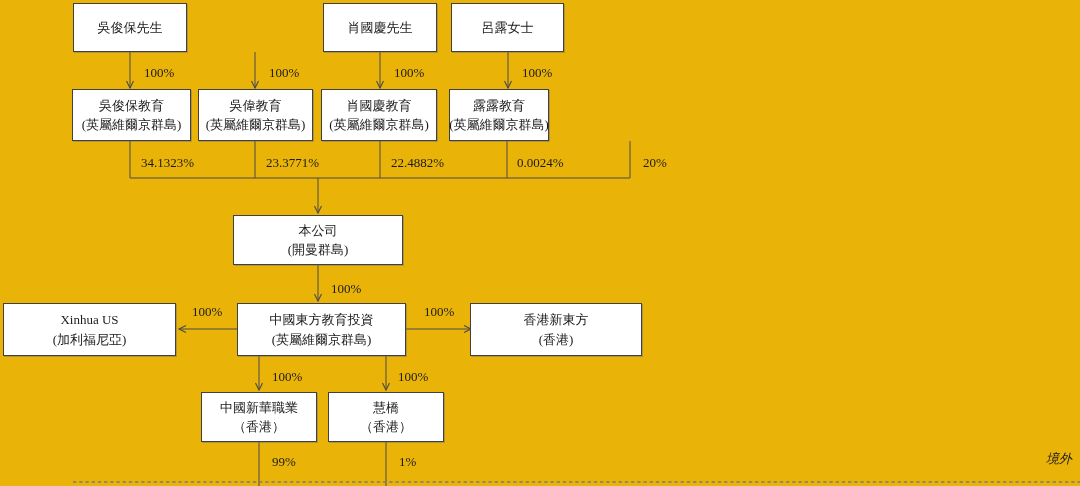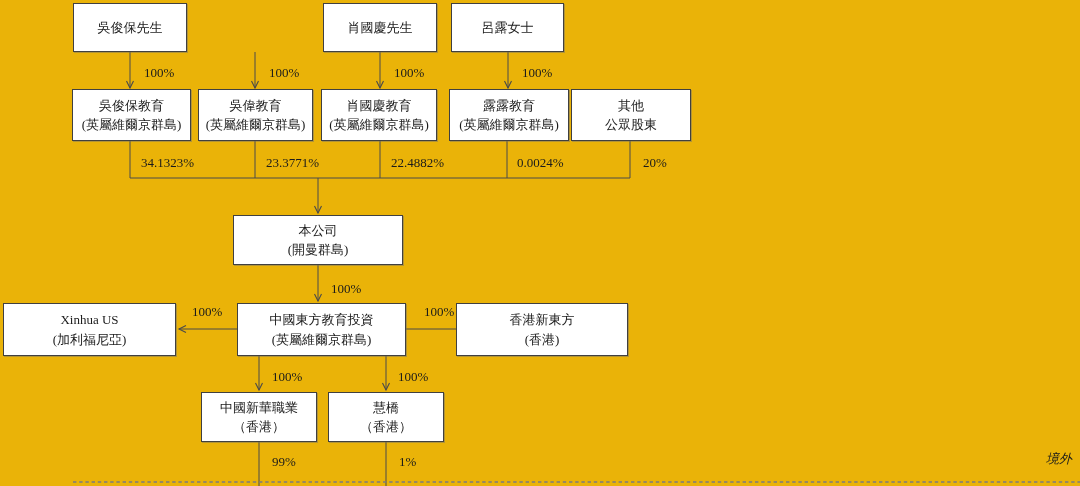--- a/index.html
+++ b/index.html
@@ -80,27 +80,23 @@
     <span>(英屬維爾京群島)</span>
   </div>
   <div class="box" style="left:198px;top:89px;width:115px;height:52px;">
     <span>吳偉教育</span>
     <span>(英屬維爾京群島)</span>
   </div>
   <div class="box" style="left:321px;top:89px;width:116px;height:52px;">
     <span>肖國慶教育</span>
     <span>(英屬維爾京群島)</span>
   </div>
-  <div class="box" style="left:449px;top:89px;width:120px;height:52px;">
+  <div class="box" style="left:449px;top:89px;width:100px;height:52px;">
     <span>露露教育</span>
     <span>(英屬維爾京群島)</span>
-  </div>
-  <div class="box" style="left:571px;top:89px;width:120px;height:52px;">
-    <span>其他</span>
-    <span>公眾股東</span>
   </div>
 
   <div class="lbl" style="left:141px;top:155px;">34.1323%</div>
   <div class="lbl" style="left:266px;top:155px;">23.3771%</div>
   <div class="lbl" style="left:391px;top:155px;">22.4882%</div>
   <div class="lbl" style="left:517px;top:155px;">0.0024%</div>
   <div class="lbl" style="left:643px;top:155px;">20%</div>
 
   <div class="box" style="left:233px;top:215px;width:170px;height:50px;">
     <span>本公司</span>
@@ -113,21 +109,21 @@
     <span>(加利福尼亞)</span>
   </div>
   <div class="lbl" style="left:192px;top:304px;">100%</div>
 
   <div class="box" style="left:237px;top:303px;width:169px;height:53px;text-align:center;">
     <span>中國東方教育投資</span>
     <span>(英屬維爾京群島)</span>
   </div>
 
   <div class="lbl" style="left:424px;top:304px;">100%</div>
-  <div class="box" style="left:456px;top:303px;width:172px;height:53px;">
+  <div class="box" style="left:470px;top:303px;width:172px;height:53px;">
     <span>香港新東方</span>
     <span>(香港)</span>
   </div>
 
   <div class="lbl" style="left:272px;top:369px;">100%</div>
   <div class="lbl" style="left:398px;top:369px;">100%</div>
 
   <div class="box" style="left:201px;top:392px;width:116px;height:50px;align-items:center;">
     <span>中國新華職業</span>
     <span>（香港）</span>

